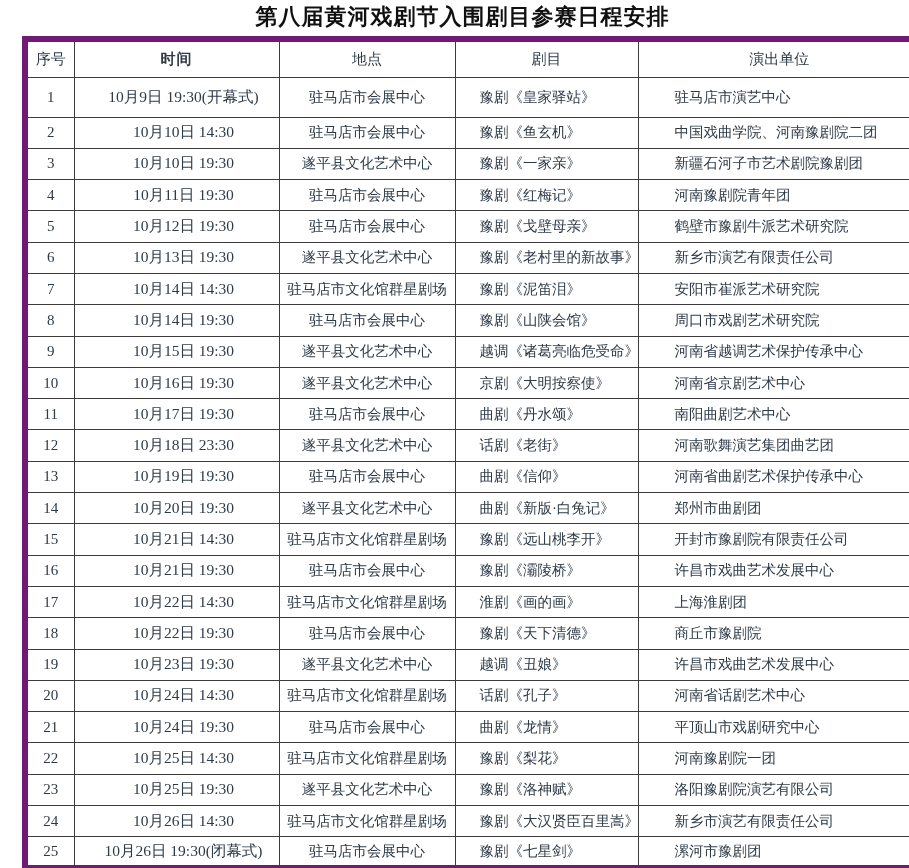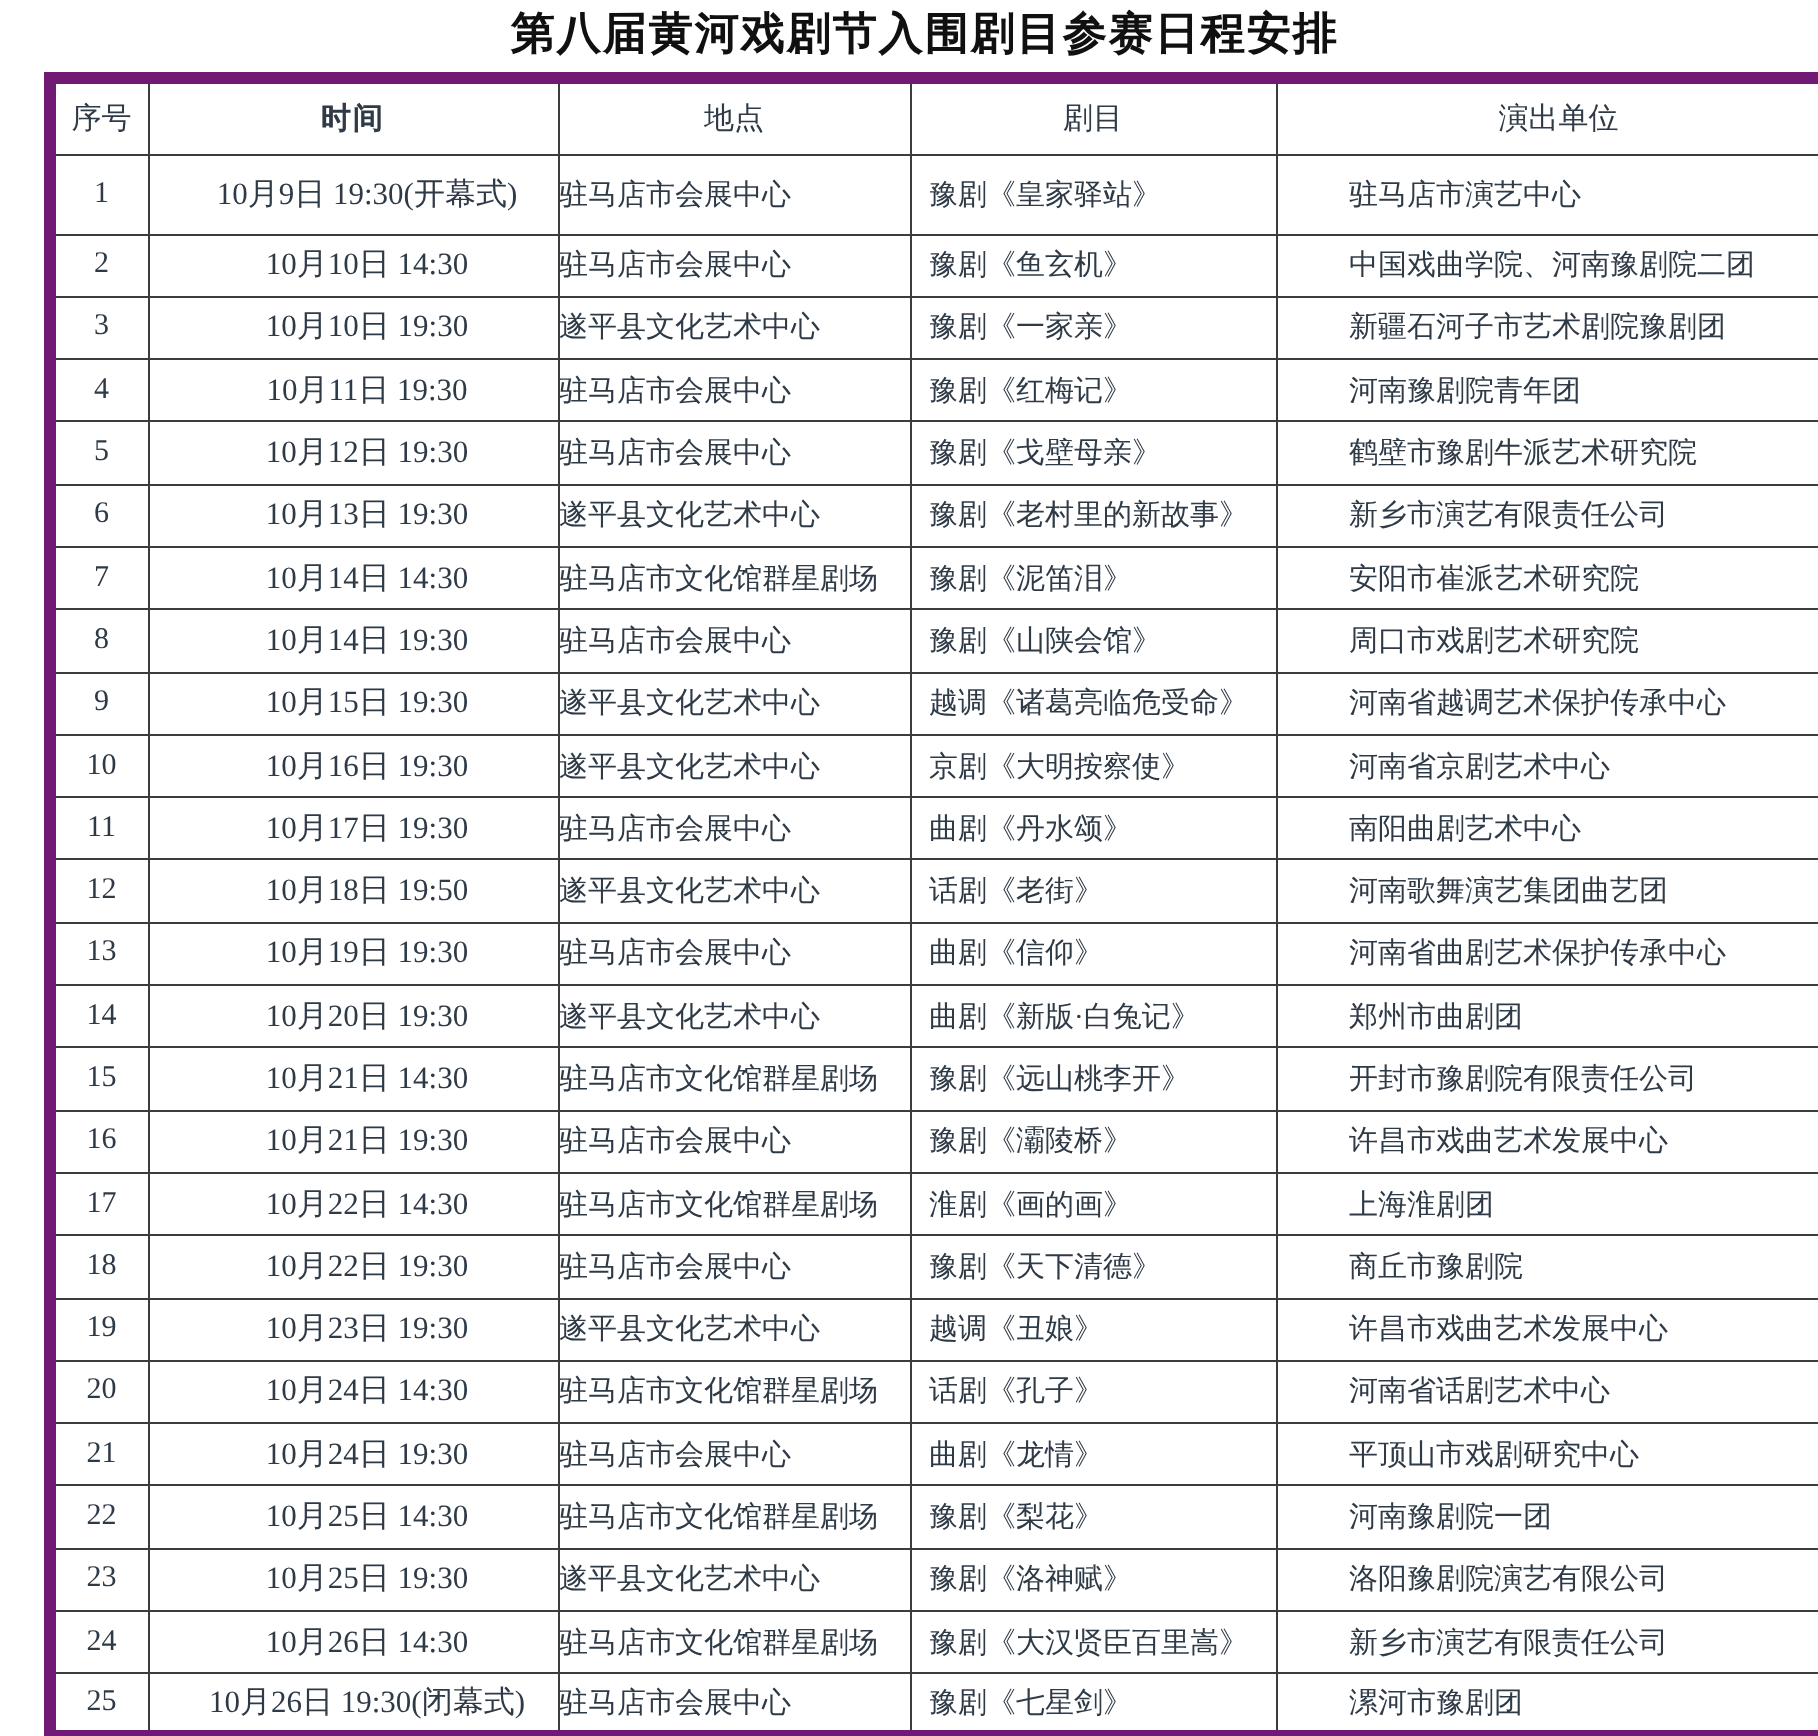--- a/index.html
+++ b/index.html
@@ -53,22 +53,22 @@
   tbody tr { height: 31.3px; }
   tbody tr:first-child { height: 40px; }
   th {
     font-weight: 400;
     text-align: center;
     font-size: 15px;
   }
   th.h-time { font-weight: 700; letter-spacing: 1px; }
   td.cell-seq   { text-align: center; font-size: 15px; }
   td.cell-time  { text-align: center; padding-left: 14px; font-size: 15.5px; }
-  td.cell-venue { text-align: left; font-size: 14.5px; }
-  td.cell-play  { text-align: left; padding-left: 9px; }
+  td.cell-venue { text-align: center; font-size: 14.5px; }
+  td.cell-play  { text-align: left; padding-left: 24px; }
   td.cell-company { text-align: left; padding-left: 36px; }
 </style>
 </head>
 <body>
 
 <div class="page">
   <h1 class="doc-title">第八届黄河戏剧节入围剧目参赛日程安排</h1>
 
   <table class="schedule">
     <colgroup>
@@ -160,21 +160,21 @@
         </tr>
         <tr>
           <td class="cell-seq">11</td>
           <td class="cell-time">10月17日 19:30</td>
           <td class="cell-venue">驻马店市会展中心</td>
           <td class="cell-play">曲剧《丹水颂》</td>
           <td class="cell-company">南阳曲剧艺术中心</td>
         </tr>
         <tr>
           <td class="cell-seq">12</td>
-          <td class="cell-time">10月18日 19:50</td>
+          <td class="cell-time">10月18日 23:30</td>
           <td class="cell-venue">遂平县文化艺术中心</td>
           <td class="cell-play">话剧《老街》</td>
           <td class="cell-company">河南歌舞演艺集团曲艺团</td>
         </tr>
         <tr>
           <td class="cell-seq">13</td>
           <td class="cell-time">10月19日 19:30</td>
           <td class="cell-venue">驻马店市会展中心</td>
           <td class="cell-play">曲剧《信仰》</td>
           <td class="cell-company">河南省曲剧艺术保护传承中心</td>

